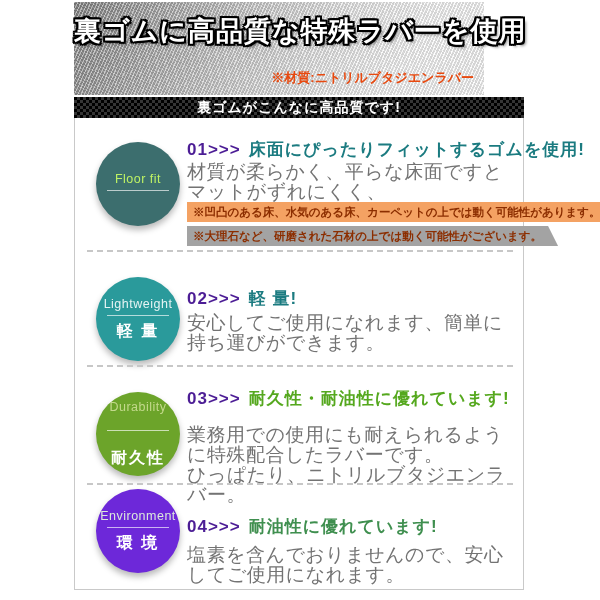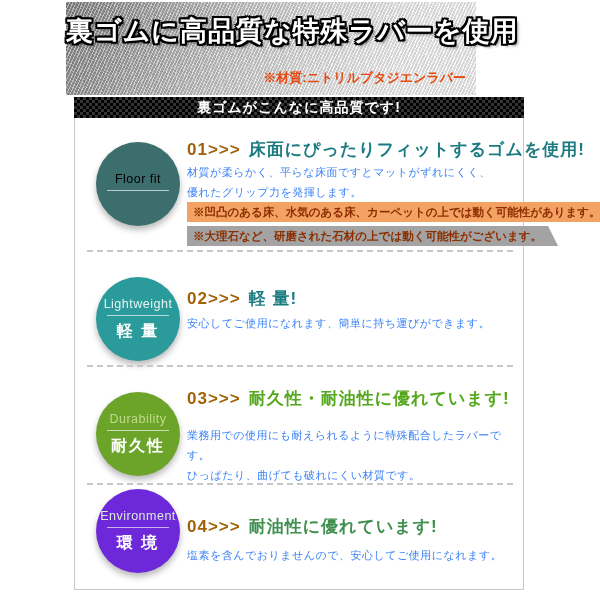--- a/index.html
+++ b/index.html
@@ -4,21 +4,21 @@
 <style>
   * { margin:0; padding:0; box-sizing:border-box; }
   html,body { background:#fff; }
   #canvas {
     position:relative; width:600px; height:600px; background:#fff;
     font-family:"Liberation Sans", sans-serif; overflow:hidden;
   }
 
   
   .hero {
-    position:absolute; left:66px; top:2px; width:410px; height:93px;
+    position:absolute; left:74px; top:2px; width:410px; height:93px;
     background:
       repeating-linear-gradient(115deg, rgba(255,255,255,.45) 0 1px, rgba(110,110,110,.22) 1px 3px),
       repeating-linear-gradient(25deg, rgba(255,255,255,.25) 0 1px, rgba(130,130,130,.12) 1px 3px),
       linear-gradient(115deg, #6e6e6e 0%, #9a9a9a 20%, #c6c6c6 40%, #ececec 62%, #ffffff 80%);
   }
   .hero-title {
     position:absolute; left:0; top:11px; width:100%;
     text-align:center; font-family:"DejaVu Serif","Liberation Serif",serif;
     font-size:27px; font-weight:bold; color:#fff; letter-spacing:1px; white-space:nowrap;
     text-shadow:-2px -2px 0 #000, 2px -2px 0 #000, -2px 2px 0 #000, 2px 2px 0 #000,
@@ -52,26 +52,26 @@
     position:absolute; left:21px; width:84px; height:84px; border-radius:50%;
     display:flex; flex-direction:column; align-items:center; justify-content:center;
     box-shadow:0 4px 6px rgba(0,0,0,.28);
     text-align:center;
   }
   .circle .en { font-size:12.5px; letter-spacing:.5px; }
   .circle .rule { width:62px; border-top:1px solid rgba(255,255,255,.65); margin:4px 0 5px; }
   .circle .jp { font-size:16px; font-weight:bold; color:#fff; letter-spacing:2px; white-space:nowrap; }
 
   .heading { position:absolute; left:112px; white-space:nowrap; font-weight:bold; font-size:17px; }
-  .heading .num { color:#a16207; letter-spacing:1px; }
+  .heading .num { color:#4c1d95; letter-spacing:1px; }
   .heading .txt { margin-left:8px; letter-spacing:1px; }
 
   .body-text {
     position:absolute; left:112px; width:335px;
-    font-size:11px; color:#3b82f6; line-height:20px; letter-spacing:.5px;
+    font-size:19px; color:#737373; line-height:20px; letter-spacing:.5px;
   }
 
   .warn {
     position:absolute; left:112px; height:20px; line-height:20px;
     font-size:11.5px; font-weight:bold; color:#8c2e00;
     padding:0 16px 0 6px; white-space:nowrap;
     clip-path:polygon(0 0, calc(100% - 10px) 0, 100% 100%, 0 100%);
   }
 
   .sep {
@@ -90,21 +90,21 @@
   </div>
 
   <div class="banner">
     <span class="banner-text">裏ゴムがこんなに高品質です!</span>
   </div>
 
   <div class="panel">
 
     <div>
       <div class="circle" style="top: 24px; background: rgb(60, 110, 110);">
-        <span class="en" style="color: #000000;">Floor fit</span>
+        <span class="en" style="color: #bef264;">Floor fit</span>
         <span class="rule"></span>
       </div>
       <div class="heading" style="top:20px;">
         <span class="num">01&gt;&gt;&gt;</span><span class="txt" style="color: rgb(27, 123, 128);">床面にぴったりフィットするゴムを使用!</span>
       </div>
       <div class="body-text" style="top:44px;">
         <div>材質が柔らかく、平らな床面ですとマットがずれにくく、</div>
         <div>優れたグリップ力を発揮します。</div>
       </div>
       <div class="warn" style="top: 84px; background: rgb(244, 162, 99);">※凹凸のある床、水気のある床、カーペットの上では動く可能性があります。</div>
@@ -121,31 +121,31 @@
       <div class="heading" style="top:169px;">
         <span class="num">02&gt;&gt;&gt;</span><span class="txt" style="color: rgb(27, 123, 128);">軽  量!</span>
       </div>
       <div class="body-text" style="top:195px;">
         <div>安心してご使用になれます、簡単に持ち運びができます。</div>
       </div>
       <div class="sep" style="top:247px;"></div>
     </div>
 
     <div>
-      <div class="circle" style="top: 274px; background: rgb(108, 164, 42);">
+      <div class="circle" style="top: 274px; background: rgb(108, 164, 42); gap: 12px;">
         <span class="en" style="color: rgb(195, 217, 140);">Durability</span>
         <span class="rule"></span>
         <span class="jp">耐久性</span>
       </div>
       <div class="heading" style="top:269px;">
         <span class="num">03&gt;&gt;&gt;</span><span class="txt" style="color: rgb(85, 168, 30);">耐久性・耐油性に優れています!</span>
       </div>
       <div class="body-text" style="top:307px;">
         <div>業務用での使用にも耐えられるように特殊配合したラバーです。</div>
-        <div>ひっぱたり、曲げても破れにくい材質です。</div>
+        <div>ひっぱたり、ニトリルブタジエンラバー。</div>
       </div>
       <div class="sep" style="top:365px;"></div>
     </div>
 
     <div>
       <div class="circle" style="top: 371px; background: #6d28d9;">
         <span class="en" style="color: rgb(220, 232, 220);">Environment</span>
         <span class="rule"></span>
         <span class="jp">環 境</span>
       </div>

